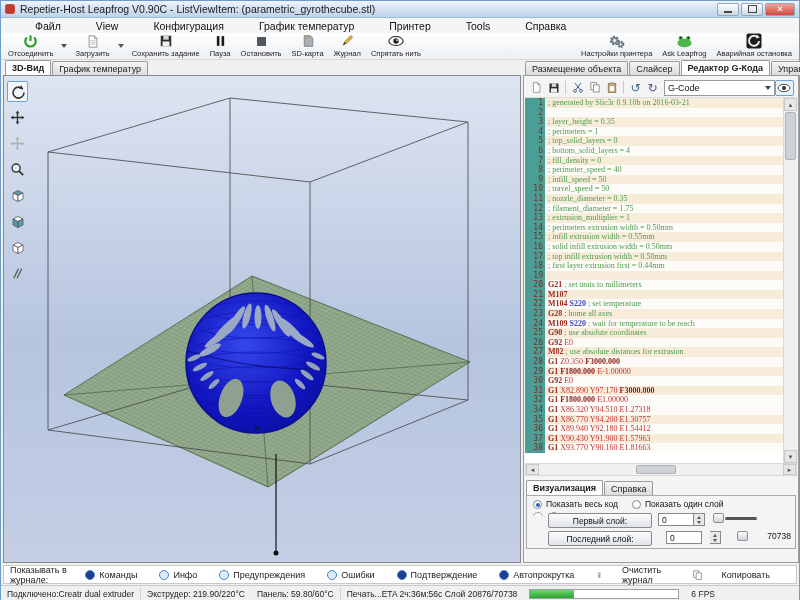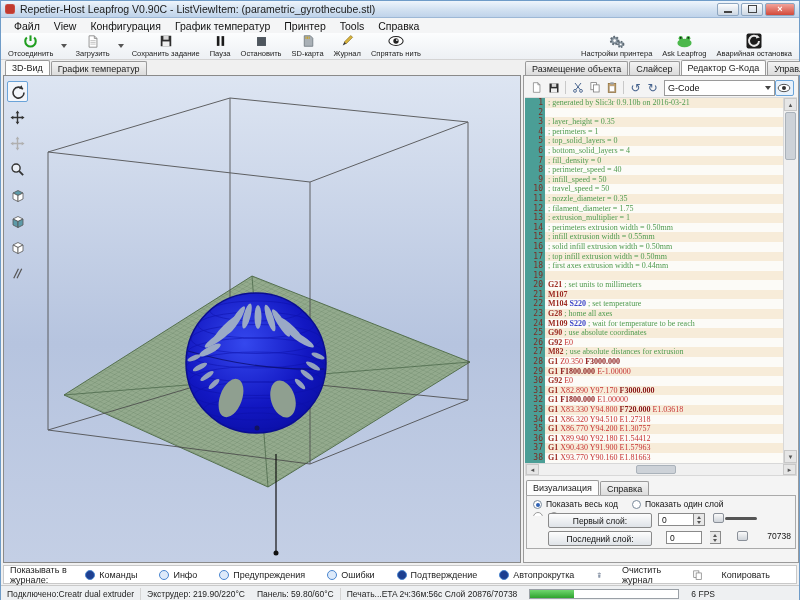--- a/index.html
+++ b/index.html
@@ -17,40 +17,40 @@
   .winbtn{width:22px;height:13px;border:1px solid #8ea6c0;border-radius:2px;
     background:linear-gradient(#fdfdfd,#cdd8e4);display:flex;align-items:center;justify-content:center;
     font-size:9px;color:#333;box-sizing:border-box;}
   .winbtn.close{background:linear-gradient(#f2a39a,#d2493a);color:#fff;width:30px;font-weight:bold;}
   .minbar{width:8px;height:2px;background:#444;margin-top:5px;}
   .maxbox{width:7px;height:6px;border:1.5px solid #444;}
 
   
   .menubar{position:absolute;left:0;top:17px;right:0;height:15px;background:#f4f5f6;
     border-bottom:1px solid #e0e0e0;display:flex;align-items:center;padding-left:6px;}
-  .menu-item{font-size:10.5px;color:#111;padding:0 7px;}
+  .menu-item{font-size:10.5px;color:#111;padding:0 7px;margin-left:21px;}
 
   
   .toolbar{position:absolute;left:0;top:32px;right:0;height:26px;
     background:linear-gradient(#fcfdfe,#edf0f4);border-bottom:1px solid #d4d4d4;
     display:flex;align-items:stretch;padding:0 2px;gap:46px;}
   .tbtn{display:flex;flex-direction:column;align-items:center;justify-content:flex-start;
     padding:1px 5px 0 5px;position:relative;}
   .tbtn .ticon{height:14px;display:flex;align-items:center;justify-content:center;}
   .tbtn .tlabel{font-size:7.5px;color:#222;white-space:nowrap;margin-top:1px;}
   .dd-arrow{width:0;height:0;border-left:3px solid transparent;border-right:3px solid transparent;
     border-top:4px solid #555;align-self:center;margin:0 3px;}
   .toolbar-right{margin-left:auto;display:flex;}
 
   
   .tabs-row{position:absolute;display:flex;align-items:flex-end;height:16px;}
   .tab{font-size:9px;color:#222;border:1px solid #9a9a9a;border-bottom:none;
     border-radius:2px 2px 0 0;padding:2px 6px 1px 6px;background:linear-gradient(#f4f4f4,#dcdcdc);
     margin-right:1px;white-space:nowrap;}
-  .tab.active{background:#fdfdfd;position:relative;top:1px;padding-bottom:3px;}
+  .tab.active{background:#fdfdfd;position:relative;top:1px;padding-bottom:3px;font-weight:bold;}
 
   .viewport{position:absolute;left:2px;top:74px;width:518px;height:488px;border:1px solid #8a8a8a;
     box-sizing:border-box;background:#c9d4e8;overflow:hidden;}
   .vtools{position:absolute;left:3px;top:5px;display:flex;flex-direction:column;gap:5px;z-index:5;}
   .vtool{width:21px;height:21px;display:flex;align-items:center;justify-content:center;}
   .vtool.active{border:1px solid #6aa3d8;background:rgba(255,255,255,.65);border-radius:2px;box-sizing:border-box;}
 
   .rightpane{position:absolute;left:522px;top:58px;width:276px;height:504px;}
   .rp-body{position:absolute;left:0;top:16px;right:0;bottom:0;border:1px solid #9a9a9a;background:#f4f4f4;box-sizing:border-box;}
 
@@ -580,21 +580,21 @@
             <div class="crow even">
               <span class="cnum">16</span>
               <span class="ctext"><span class="t-comment">; solid infill extrusion width = 0.50mm</span></span>
             </div>
             <div class="crow odd">
               <span class="cnum">17</span>
               <span class="ctext"><span class="t-comment">; top infill extrusion width = 0.50mm</span></span>
             </div>
             <div class="crow even">
               <span class="cnum">18</span>
-              <span class="ctext"><span class="t-comment">; first axes extrusion width = 0.44mm</span></span>
+              <span class="ctext"><span class="t-comment">; first layer extrusion first = 0.44mm</span></span>
             </div>
             <div class="crow odd">
               <span class="cnum">19</span>
               <span class="ctext"></span>
             </div>
             <div class="crow even">
               <span class="cnum">20</span>
               <span class="ctext"><span class="t-cmd">G21</span><span class="t-comment"> ;</span><span class="t-comment"> set</span><span class="t-comment"> units</span><span class="t-comment"> to</span><span class="t-comment"> millimeters</span></span>
             </div>
             <div class="crow odd">
@@ -637,24 +637,20 @@
               <span class="cnum">30</span>
               <span class="ctext"><span class="t-cmd">G92</span><span class="t-coord"> E0</span></span>
             </div>
             <div class="crow odd">
               <span class="cnum">31</span>
               <span class="ctext"><span class="t-cmd">G1</span><span class="t-coord"> X82.890</span><span class="t-coord"> Y97.170</span><span class="t-f"> F3000.000</span></span>
             </div>
             <div class="crow even">
               <span class="cnum">32</span>
               <span class="ctext"><span class="t-cmd">G1</span><span class="t-f"> F1800.000</span><span class="t-coord"> E1.00000</span></span>
-            </div>
-            <div class="crow odd">
-              <span class="cnum">33</span>
-              <span class="ctext"><span class="t-cmd">G1</span><span class="t-coord"> X83.330</span><span class="t-coord"> Y94.800</span><span class="t-f"> F720.000</span><span class="t-coord"> E1.03618</span></span>
             </div>
             <div class="crow even">
               <span class="cnum">34</span>
               <span class="ctext"><span class="t-cmd">G1</span><span class="t-coord"> X86.320</span><span class="t-coord"> Y94.510</span><span class="t-coord"> E1.27318</span></span>
             </div>
             <div class="crow odd">
               <span class="cnum">35</span>
               <span class="ctext"><span class="t-cmd">G1</span><span class="t-coord"> X86.770</span><span class="t-coord"> Y94.200</span><span class="t-coord"> E1.30757</span></span>
             </div>
             <div class="crow even">

